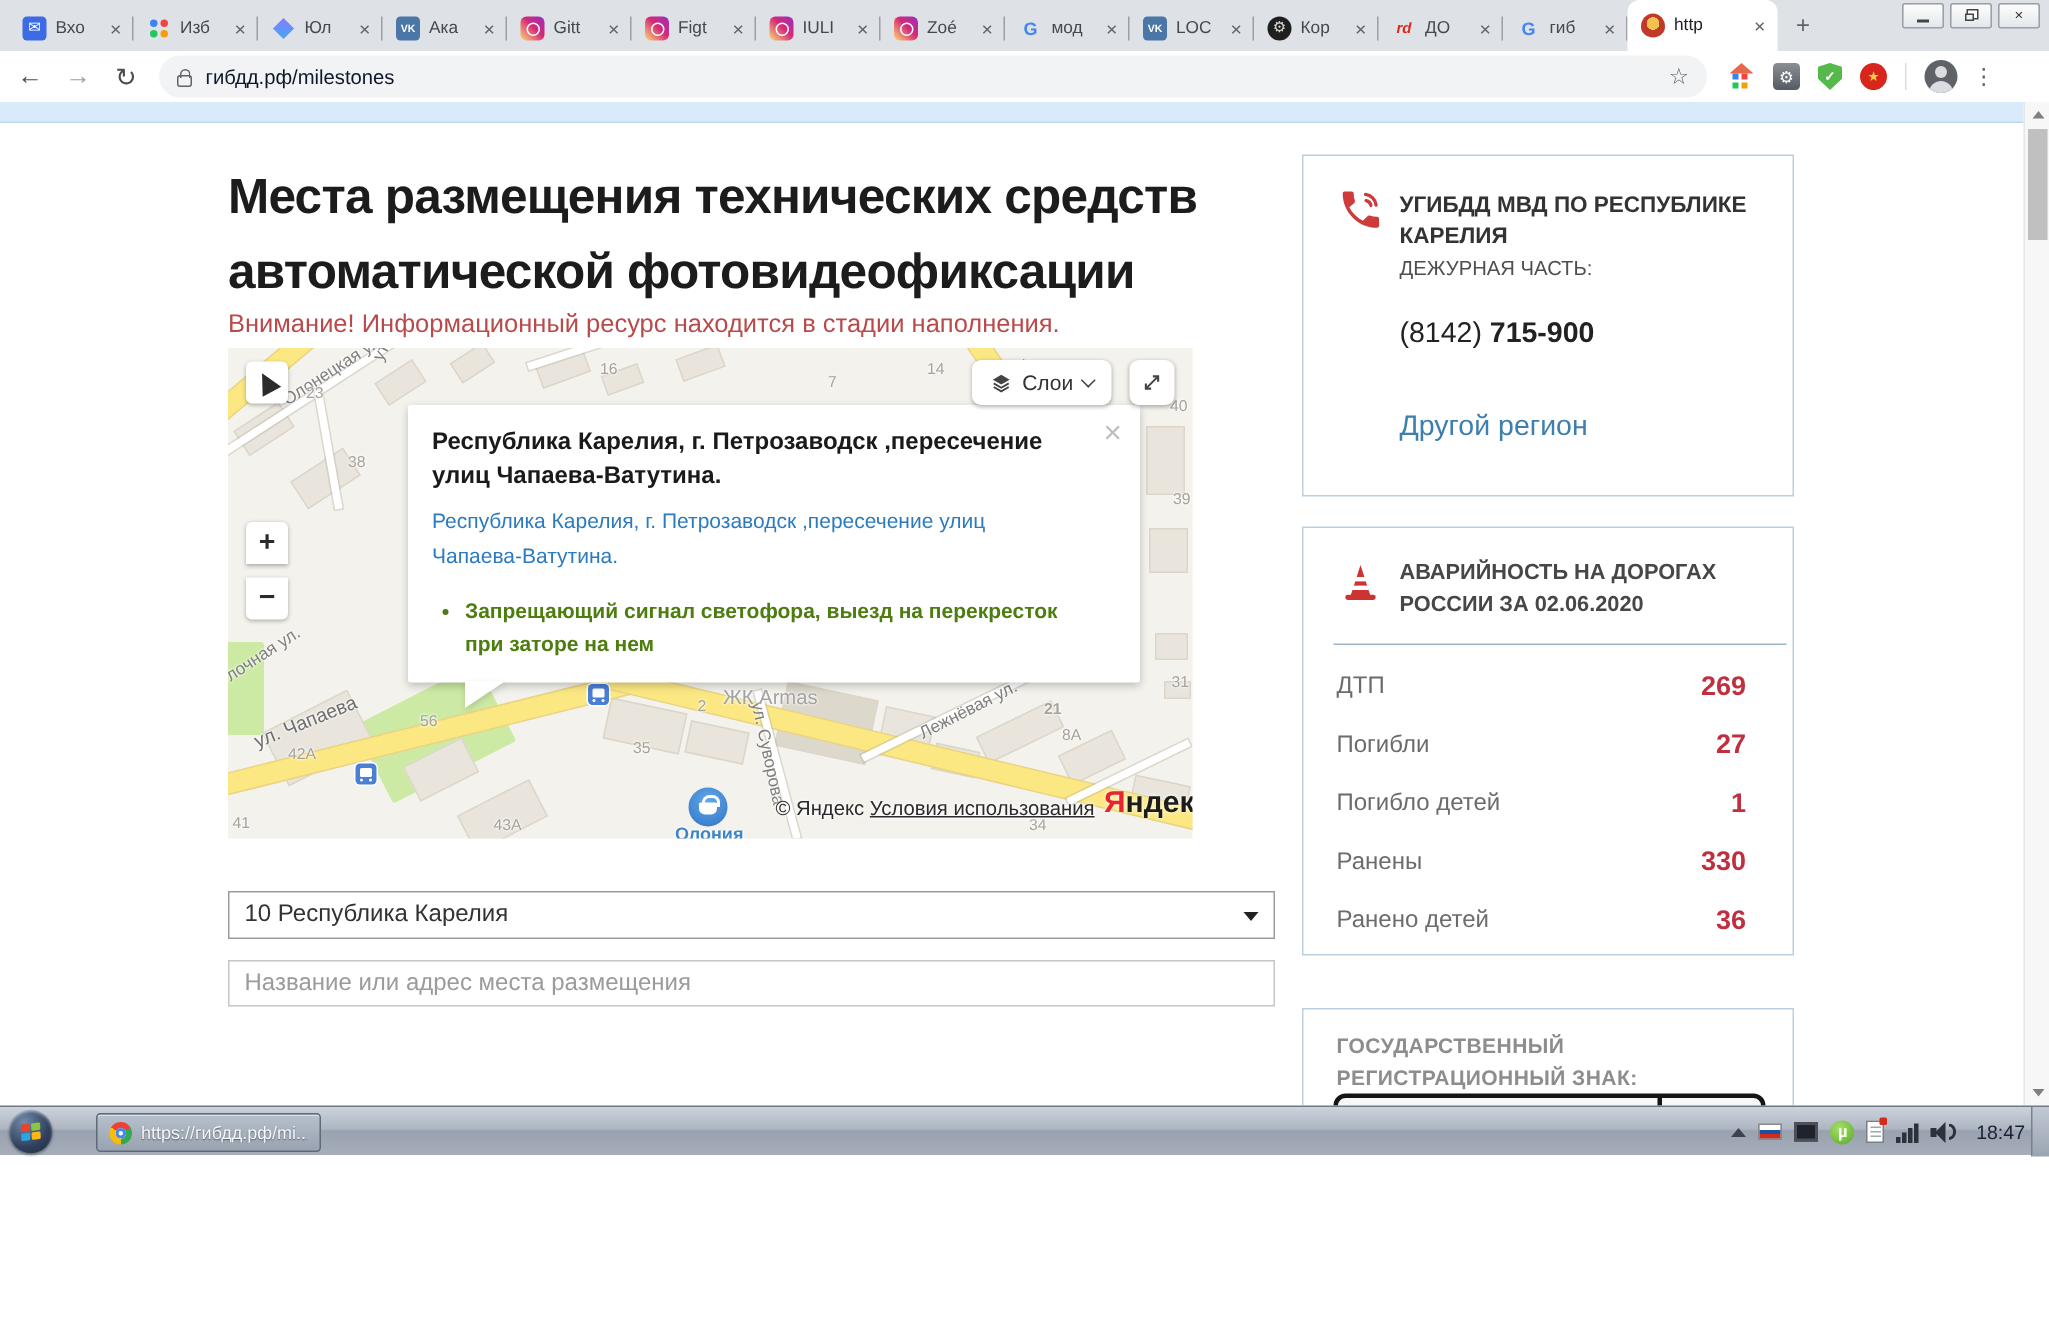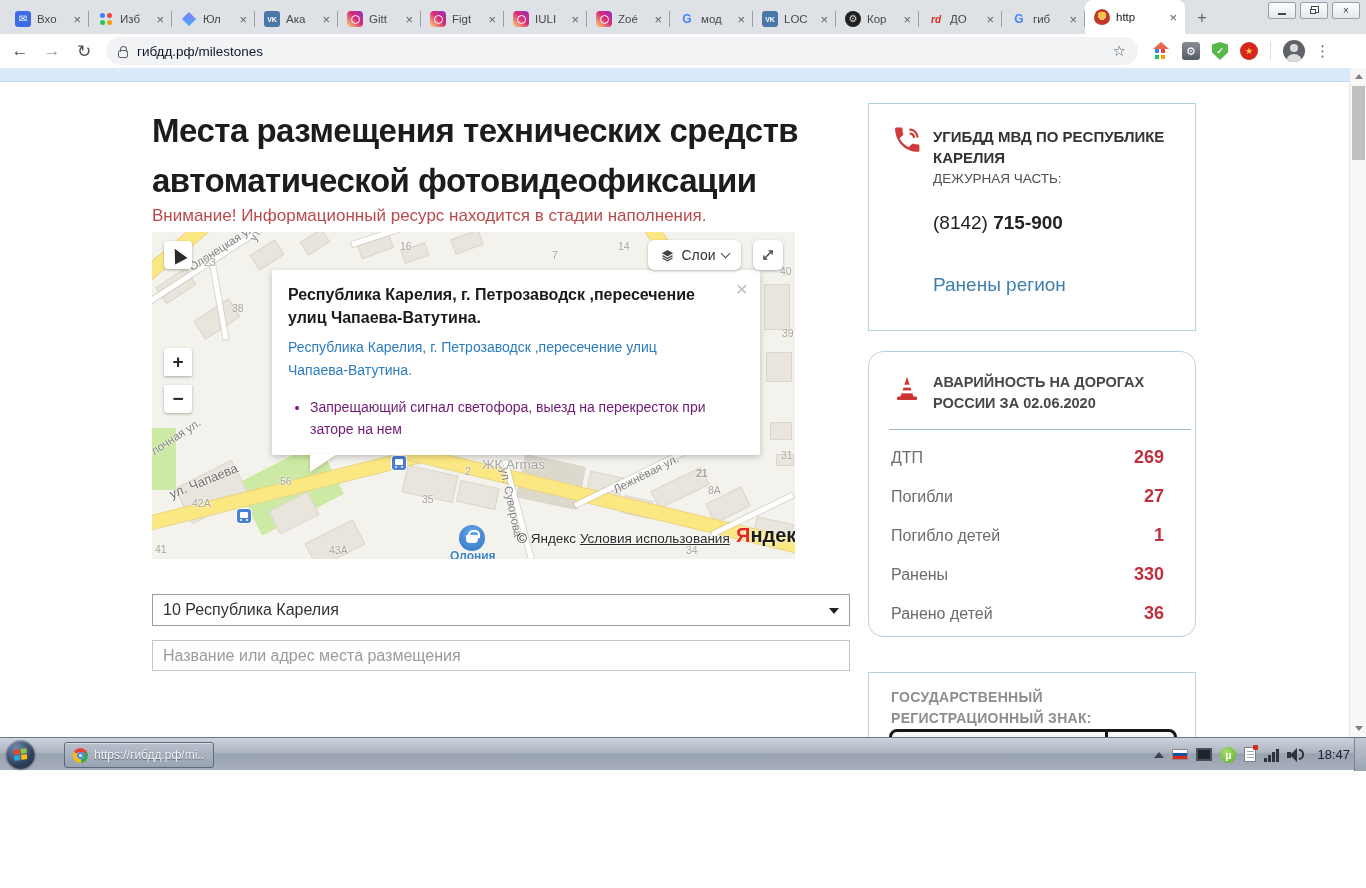--- a/index.html
+++ b/index.html
@@ -92,38 +92,38 @@
   #layers-btn { left:496px; top:8px; width:93px; height:30px; border-radius:6px; gap:6px; font-size:14px; color:#333; }
   .chev { width:7px; height:7px; border-right:1.5px solid #444; border-bottom:1.5px solid #444; transform:rotate(45deg); margin-top:-4px; }
   #fs-btn { left:601px; top:8px; width:30px; height:30px; border-radius:6px; }
 
   #popup { position:absolute; left:120px; top:38px; width:488px; height:185px; background:#fff; box-shadow:0 2px 6px rgba(0,0,0,.22); z-index:20; padding:13px 16px 0 16px; border-radius:2px; }
   #popup-tail { position:absolute; left:158px; top:222px; width:0; height:0; border-top:18px solid #fff; border-right:27px solid transparent; z-index:20; filter:drop-shadow(0 2px 2px rgba(0,0,0,.15)); }
   #popup-close { position:absolute; right:12px; top:8px; font-size:21px; color:#bfbfbf; line-height:1; cursor:pointer; }
   #popup-title { font-size:16px; font-weight:bold; color:#1a1a1a; line-height:1.45; width:430px; }
   #popup-link { display:block; font-size:14px; color:#2d7bbf; line-height:1.6; margin-top:7px; width:420px; text-decoration:none; }
   #popup-bullets { margin:16px 0 0 22px; width:410px; }
-  #popup-bullets li { font-size:14px; color:#701a75; line-height:1.55; }
+  #popup-bullets li { font-size:14px; color:#4d7c0f; line-height:1.55;font-weight:bold; }
 
   #map-attr { position:absolute; left:365px; top:299px; z-index:25; font-size:13.5px; color:#2b2b2b; text-shadow:0 0 3px #fff,0 0 3px #fff; }
   #map-attr a { color:#2b2b2b; text-decoration:underline; }
   #ya-logo { position:absolute; left:584px; top:292px; z-index:25; font-size:20px; font-weight:bold; color:#1c1c1c; text-shadow:0 0 3px #fff; }
   #ya-logo b { color:#e8242c; font-weight:bold; }
 
   
   #region-select { position:absolute; left:152px; top:526px; width:698px; height:32px; border:1px solid #9c9c9c; background:#fff; font-size:16px; color:#333; line-height:30px; padding-left:10px; cursor:pointer; }
   #region-select .sel-arrow { position:absolute; right:10px; top:13px; border-left:5px solid transparent; border-right:5px solid transparent; border-top:6px solid #222; }
   #search-input { position:absolute; left:152px; top:572px; width:698px; height:31px; border:1px solid #c6c6c6; font-size:16px; color:#333; padding-left:10px; font-family:"Liberation Sans",sans-serif; }
   #search-input::placeholder { color:#9b9b9b; }
   #result-link { position:absolute; left:152px; top:636px; font-size:17px; color:#3f7fad; text-decoration:underline; }
 
   
   .side-box { position:absolute; left:868px; width:328px; border:1px solid #b9d0e0; background:#fff; }
   #box-contact { top:35px; height:228px; }
-  #box-stats { top:283px; height:286px;border-radius:15px; }
+  #box-stats { top:283px; height:286px; }
   #box-plate { top:604px; height:150px; }
   .box-ico { position:absolute; left:22px; top:20px; width:32px; height:32px; }
   .c-title { position:absolute; left:64px; top:22px; width:250px; font-size:15px; font-weight:bold; color:#333; line-height:1.4; }
   .c-sub { position:absolute; left:64px; top:67px; font-size:13.5px; color:#4f4f4f; }
   .c-phone { position:absolute; left:64px; top:108px; font-size:19px; color:#222; }
   .c-phone b { font-weight:bold; }
   .c-region { position:absolute; left:64px; top:170px; font-size:19px; color:#3f7fad; text-decoration:none; }
   .a-title { position:absolute; left:64px; top:20px; width:240px; font-size:14.5px; font-weight:bold; color:#474747; line-height:1.45; }
   .a-divider { position:absolute; left:20px; top:77px; width:302px; border-top:1px solid #9fb6c6; }
   #stat-rows { position:absolute; left:0; top:86px; width:328px;text-align:center; }
@@ -397,21 +397,21 @@
 
   <div class="side-box" id="box-contact">
     <svg class="box-ico" viewBox="0 0 24 24">
       <path d="M6.4 10.6c1.5 2.9 3.9 5.3 6.8 6.8l2.3-2.3c.3-.3.7-.4 1.1-.3 1.2.4 2.4.6 3.7.6.6 0 1 .5 1 1v3.5c0 .6-.4 1-1 1C10.9 20.9 3.1 13.1 3.1 3.7c0-.6.4-1 1-1h3.5c.5 0 1 .4 1 1 0 1.3.2 2.5.6 3.7.1.4 0 .8-.3 1.1l-2.5 2.1z" fill="#cf3a3a"></path>
       <path d="M14.5 4.2a6 6 0 0 1 5.3 5.3" stroke="#cf3a3a" stroke-width="1.7" fill="none" stroke-linecap="round"></path>
       <path d="M14.8 7.3a3 3 0 0 1 2.4 2.4" stroke="#cf3a3a" stroke-width="1.7" fill="none" stroke-linecap="round"></path>
     </svg>
     <div class="c-title">УГИБДД МВД ПО РЕСПУБЛИКЕ КАРЕЛИЯ</div>
     <div class="c-sub">ДЕЖУРНАЯ ЧАСТЬ:</div>
     <div class="c-phone"><span>(8142) </span><b>715-900</b></div>
-    <a class="c-region" href="#">Ранены регион</a>
+    <a class="c-region" href="#">Другой регион</a>
   </div>
 
   <div class="side-box" id="box-stats">
     <svg class="box-ico" viewBox="0 0 24 24">
       <path d="M12 3.5 17 19H7Z" fill="#cc3333"></path>
       <rect x="8.9" y="9.5" width="6.2" height="2.2" fill="#fff"></rect>
       <rect x="7.9" y="13.8" width="8.2" height="2.2" fill="#fff"></rect>
       <rect x="4.4" y="18.4" width="15.2" height="2.6" rx="1.2" fill="#cc3333"></rect>
     </svg>
     <div class="a-title">АВАРИЙНОСТЬ НА ДОРОГАХ РОССИИ ЗА 02.06.2020</div>

